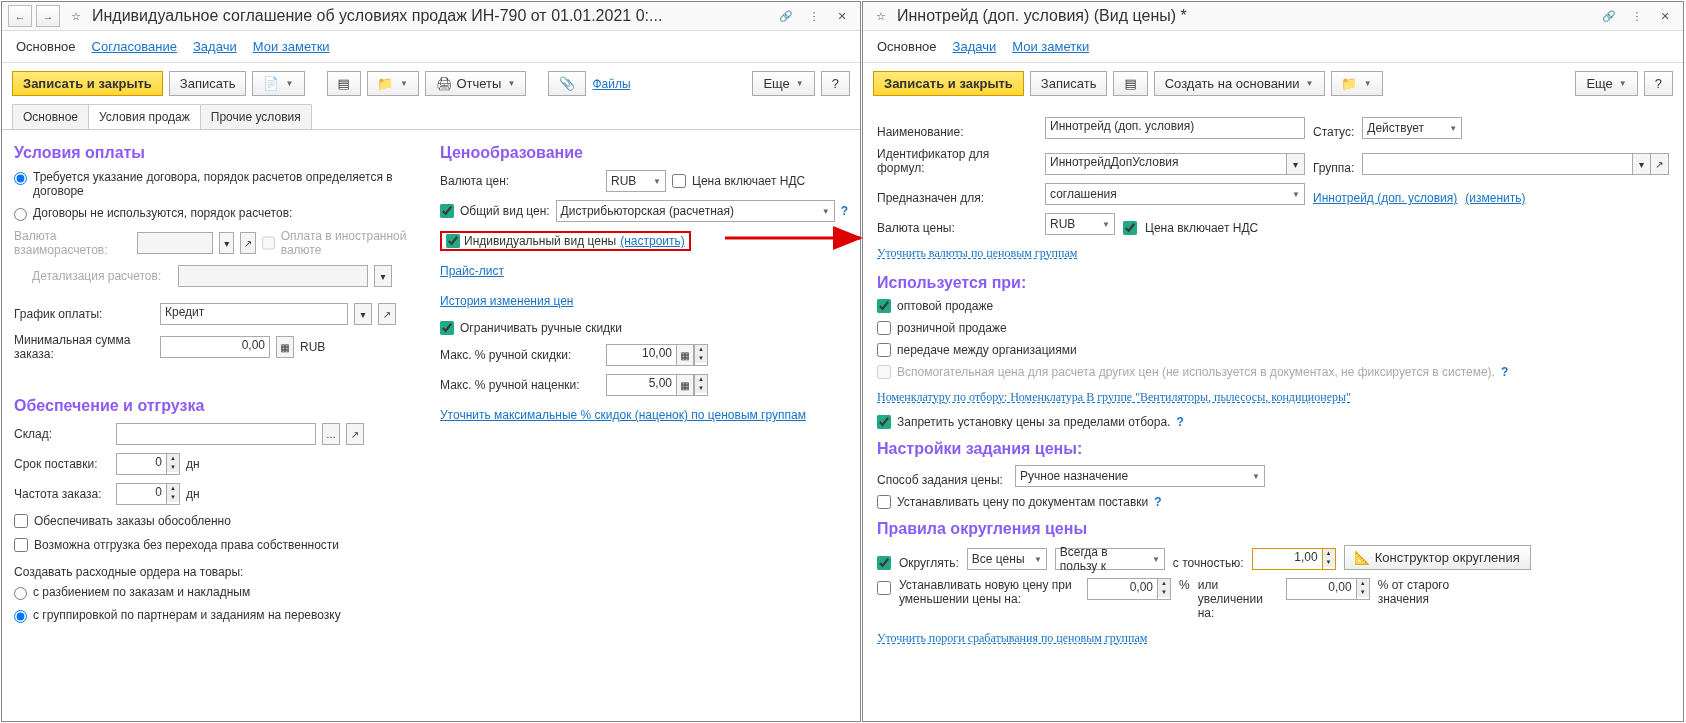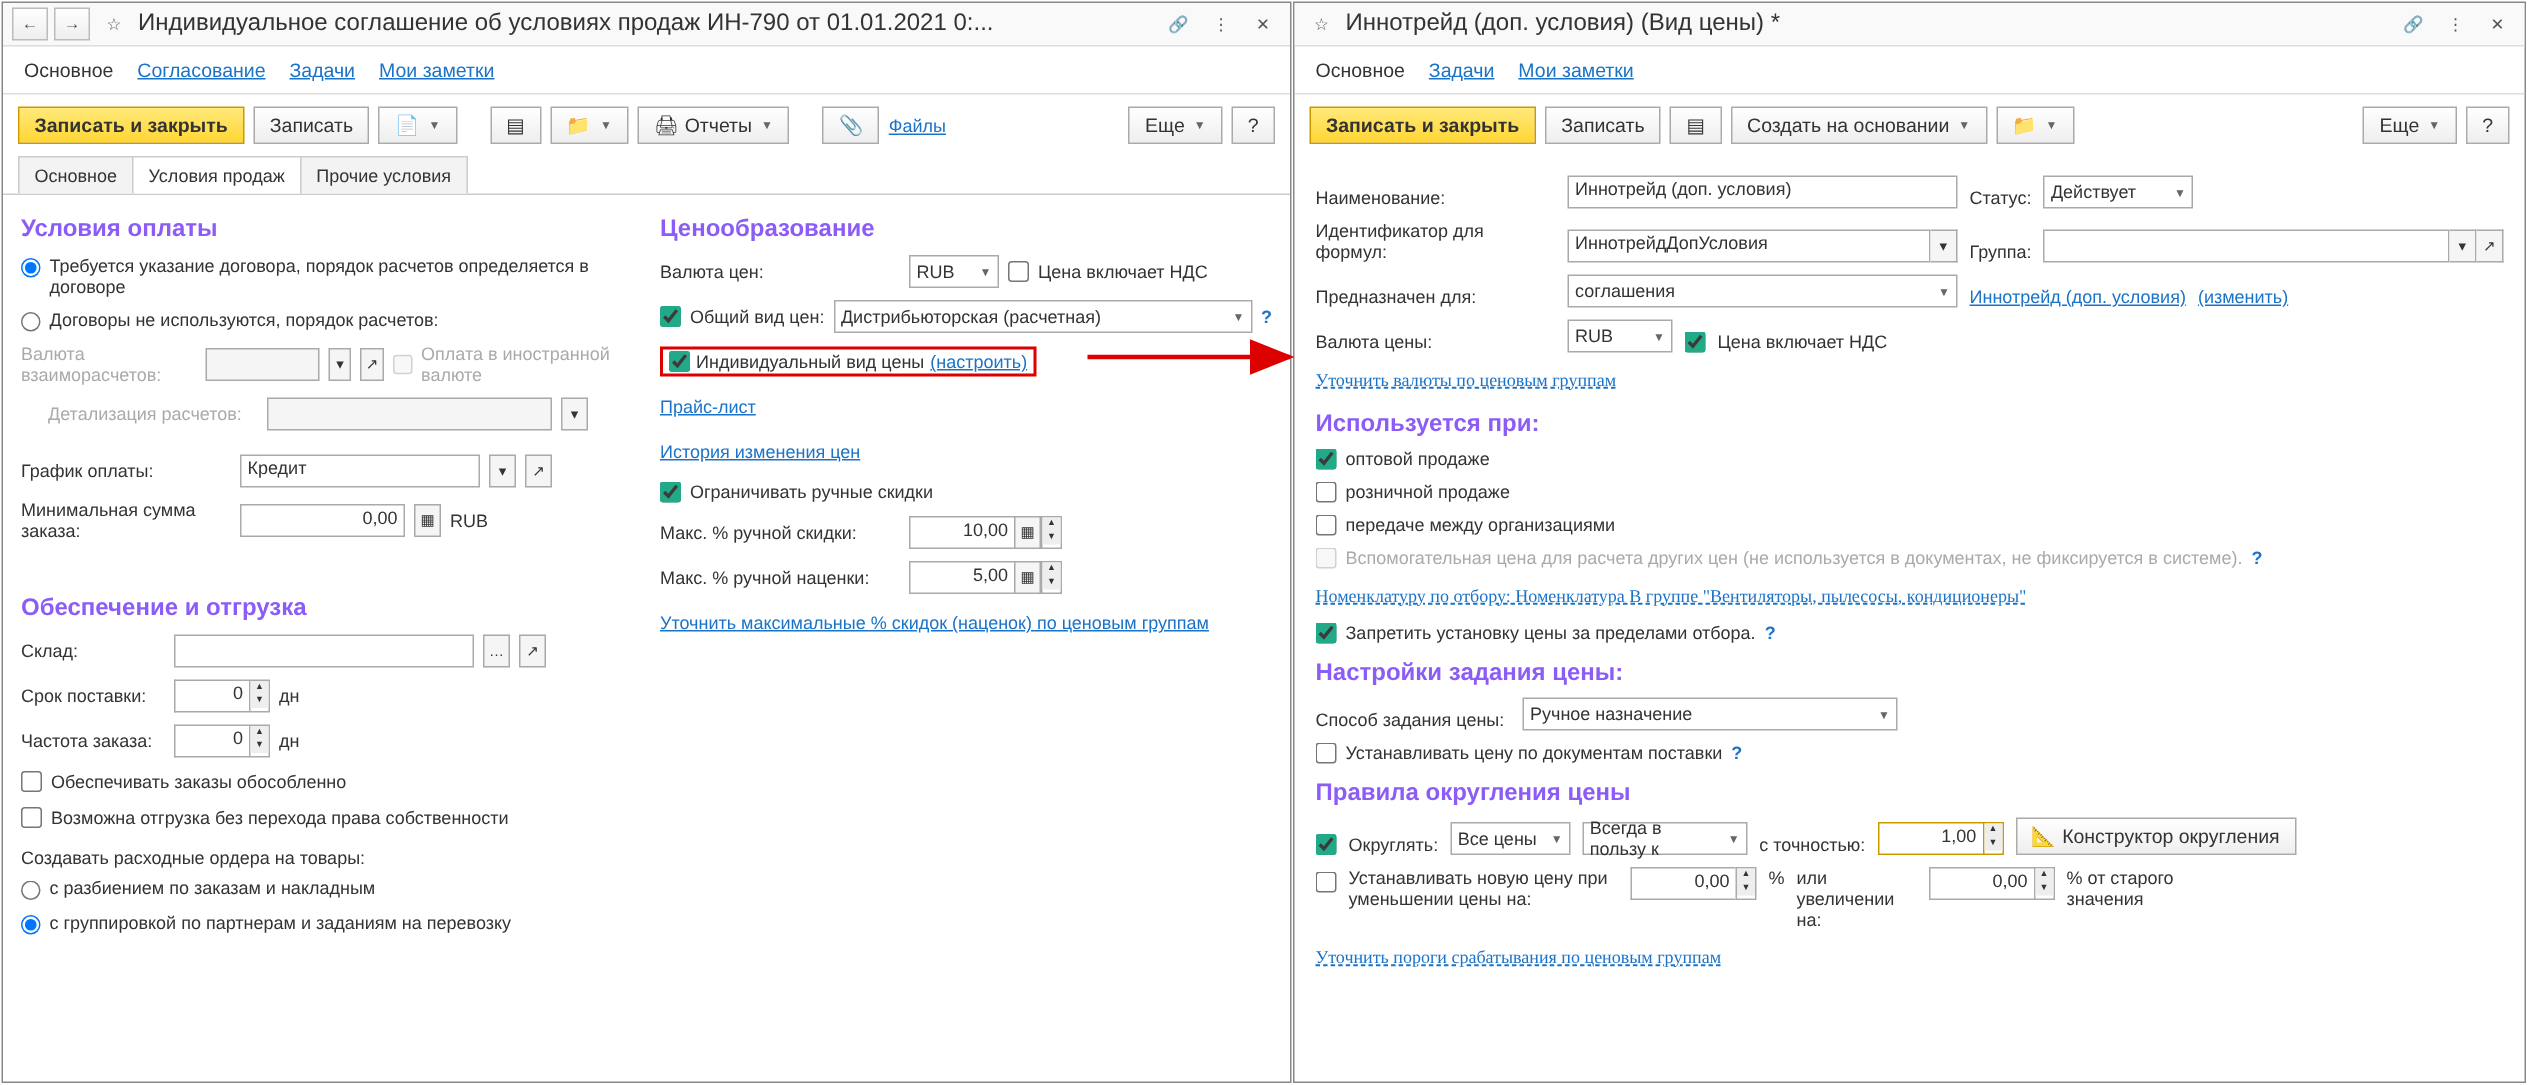--- a/index.html
+++ b/index.html
@@ -119,21 +119,21 @@
         <input type="checkbox" class="chk" disabled="" style="">
         <span class="label dis" style="width:auto">Оплата в иностранной валюте</span>
       </div>
       <div class="row" style="margin-left:18px">
         <span class="label dis">Детализация расчетов:</span>
         <span class="input" style="width:190px;background:#f5f5f5"></span>
         <span class="mini-btn">▾</span>
       </div>
       <div class="row" style="margin-top:10px">
         <span class="label">График оплаты:</span>
-        <span class="input" style="width:160px">Кредит</span>
+        <span class="input" style="width:188px">Кредит</span>
         <span class="mini-btn">▾</span>
         <span class="mini-btn">↗</span>
       </div>
       <div class="row">
         <span class="label">Минимальная сумма заказа:</span>
         <span class="input num" style="width:110px">0,00</span>
         <span class="mini-btn">▦</span>
         <span>RUB</span>
       </div>
 

